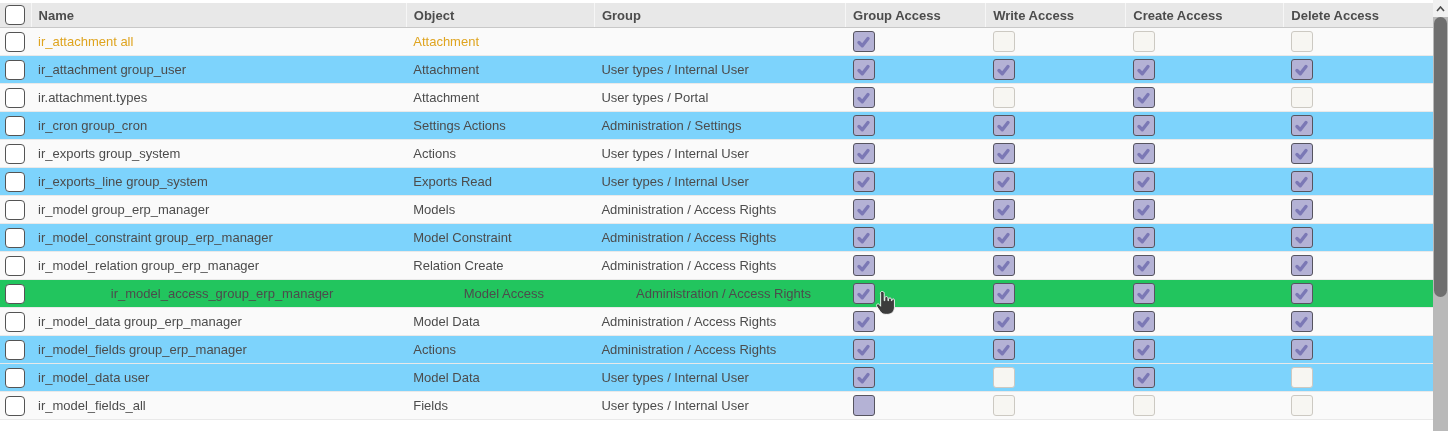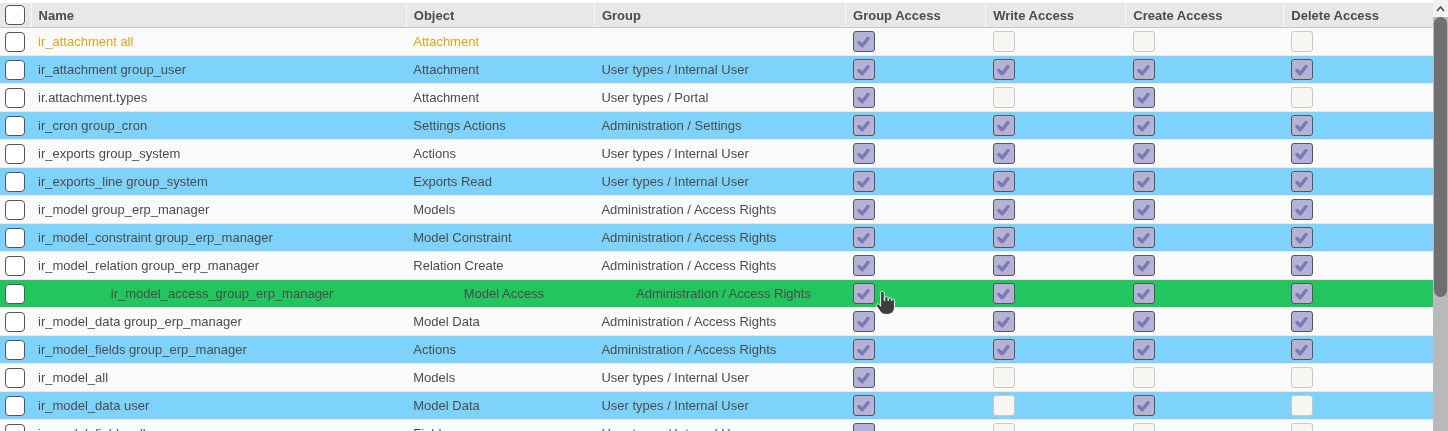--- a/index.html
+++ b/index.html
@@ -518,44 +518,20 @@
             </div>
           </td>
           <td>
             <div class="acc on">
               <svg width="15" height="14" viewBox="0 0 15 14">
                 <polyline points="3,7.5 6.3,10.8 12,3.5" fill="none" stroke="#7b78b5" stroke-width="3.4" stroke-linecap="round" stroke-linejoin="round"></polyline>
               </svg>
             </div>
           </td>
         </tr>
-        <tr class="striped">
-          <td class="cb-cell">
-            <div class="rowsel"></div>
-          </td>
-          <td class="c-name">ir_model_all</td>
-          <td class="c-object">Models</td>
-          <td class="c-group">User types / Internal User</td>
-          <td>
-            <div class="acc on">
-              <svg width="15" height="14" viewBox="0 0 15 14">
-                <polyline points="3,7.5 6.3,10.8 12,3.5" fill="none" stroke="#7b78b5" stroke-width="3.4" stroke-linecap="round" stroke-linejoin="round"></polyline>
-              </svg>
-            </div>
-          </td>
-          <td>
-            <div class="acc off"></div>
-          </td>
-          <td>
-            <div class="acc off"></div>
-          </td>
-          <td>
-            <div class="acc off"></div>
-          </td>
-        </tr>
         <tr class="">
           <td class="cb-cell">
             <div class="rowsel"></div>
           </td>
           <td class="c-name">ir_model_data user</td>
           <td class="c-object">Model Data</td>
           <td class="c-group">User types / Internal User</td>
           <td>
             <div class="acc on">
               <svg width="15" height="14" viewBox="0 0 15 14">

